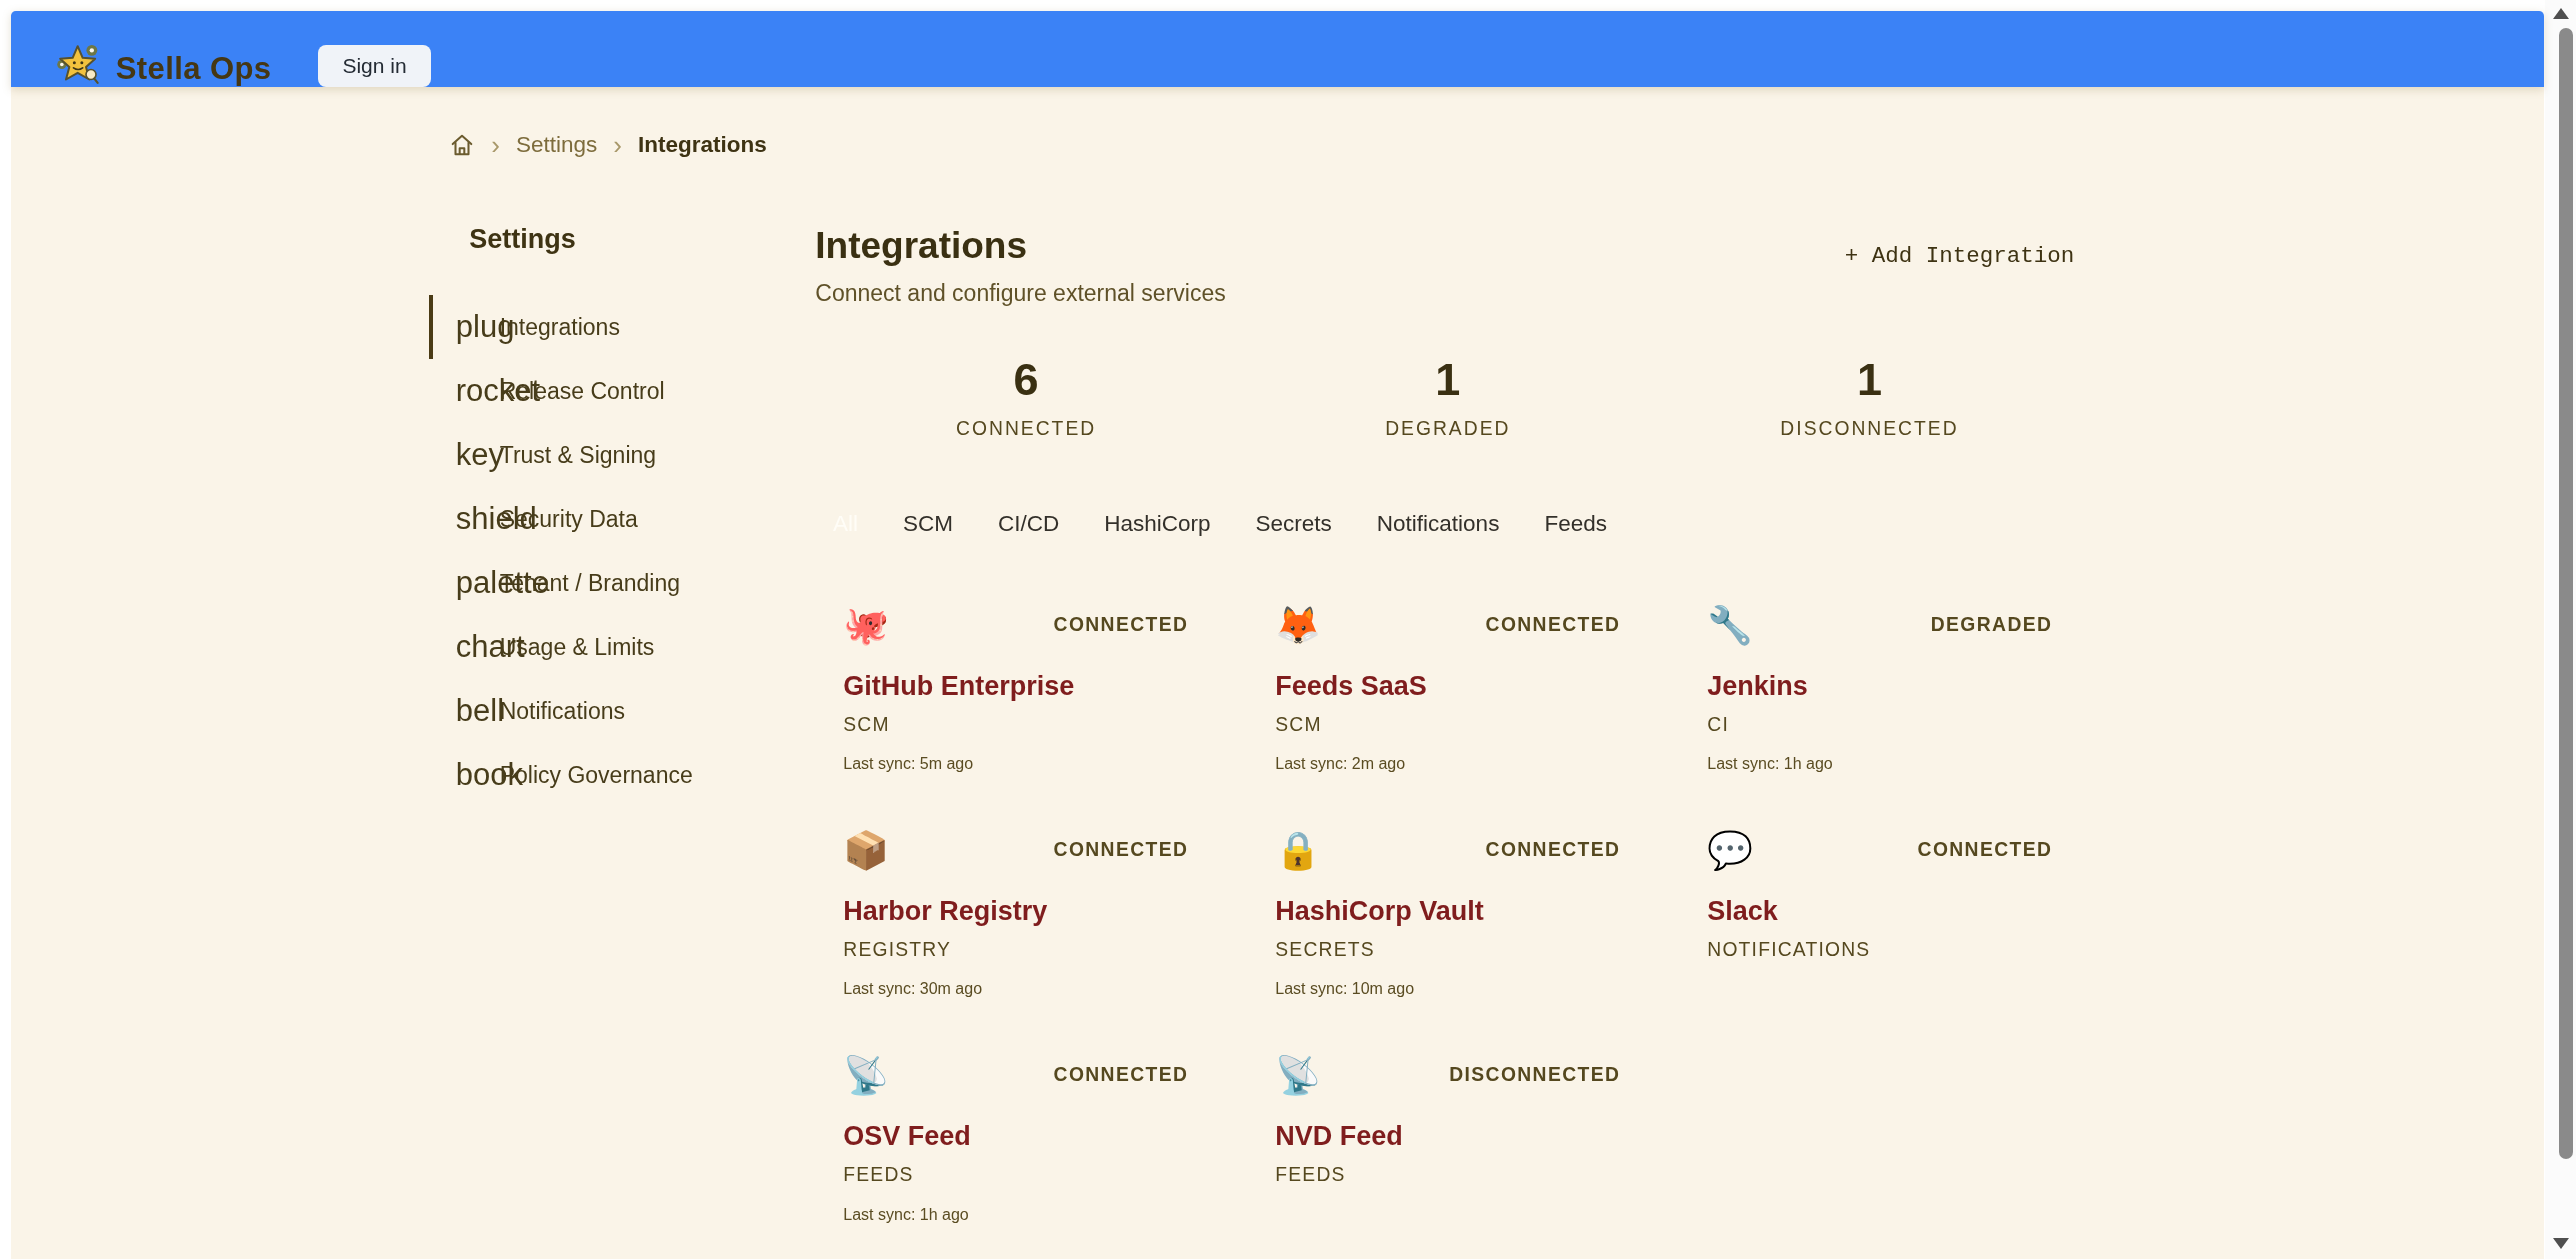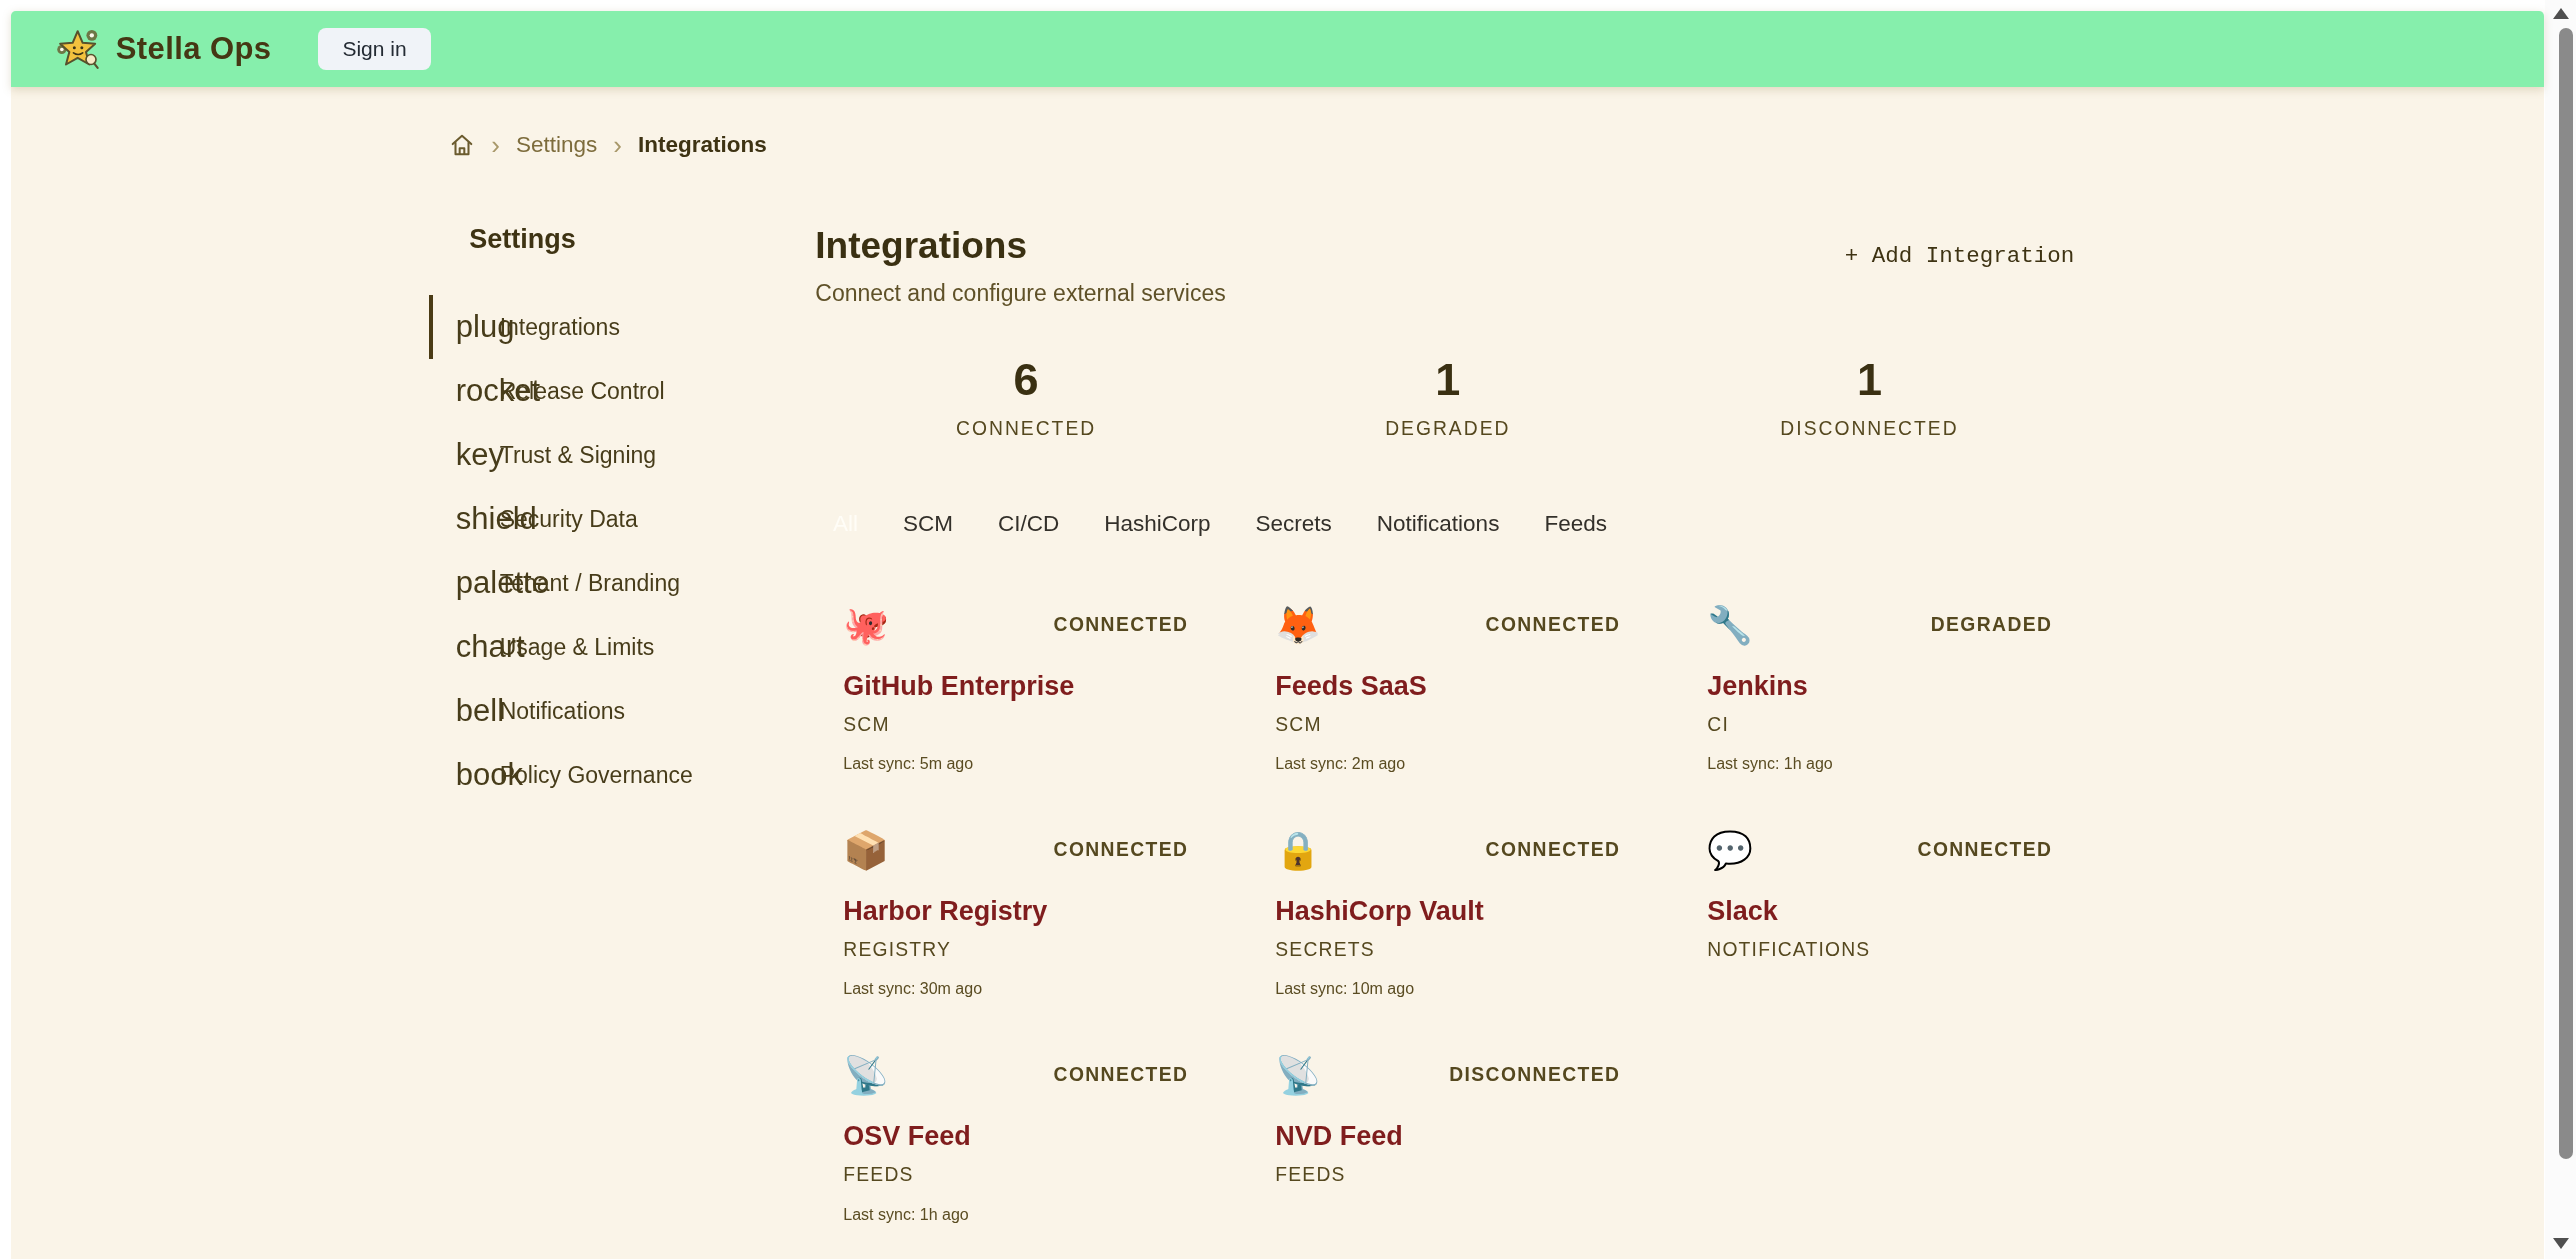--- a/index.html
+++ b/index.html
@@ -9,24 +9,24 @@
     background:#ffffff;
     font-family:"Liberation Sans", sans-serif;
     color:#3e3313;
     overflow:hidden;
     position:relative;
   }
   .app { position:absolute; left:11.3px; top:11.3px; width:2533px; height:1248px; }
 
   
   .header {
-    height:76px; background:#86efac;
+    height:76px; background:#3b82f6;
     border-radius:4.8px 4.8px 0 0;
     box-shadow:0 2.4px 8px rgba(150,130,80,.25);
-    display:flex; align-items:center;
+    display:flex; align-items:flex-end;
     padding-left:45px;
     position:relative; z-index:2;
   }
   .logo { width:45px; height:45px; flex:0 0 45px; }
   .app-name { font-size:31px; font-weight:700; margin-left:14.5px; letter-spacing:0.4px; color:#453714; }
   .signin-btn {
     margin-left:47px;
     background:#f0f3f8; border:none; border-radius:8px;
     height:42px; padding:0 24px;
     font-family:inherit; font-size:21px; color:#242b34;

